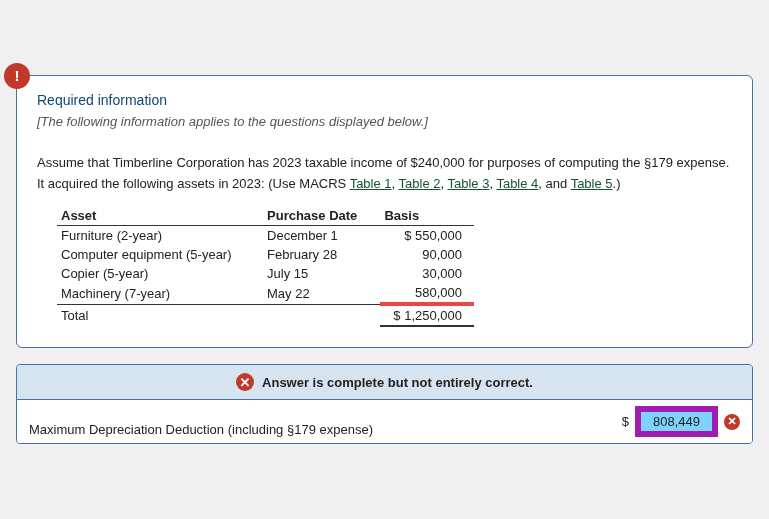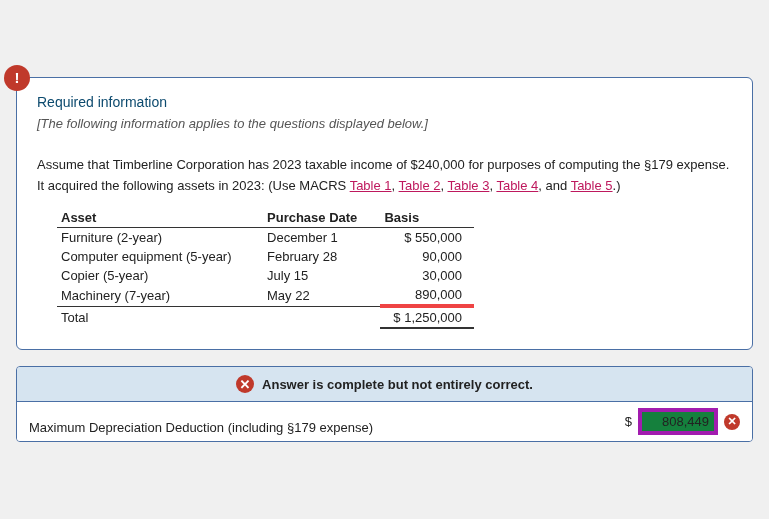--- a/index.html
+++ b/index.html
@@ -54,21 +54,21 @@
       font-size: 13px;
       margin-bottom: 24px;
     }
     .card-body {
       font-size: 13px;
       color: #222;
       line-height: 1.6;
       margin-bottom: 12px;
     }
     .card-body a {
-      color: #be185d;
+      color: #14532d;
       text-decoration: underline;
     }
     .asset-table {
       width: 60%;
       border-collapse: collapse;
       margin-left: 20px;
       font-size: 13px;
     }
     .asset-table th {
       text-align: left;
@@ -142,23 +142,23 @@
     .answer-value {
       display: flex;
       align-items: center;
       gap: 6px;
     }
     .answer-value .dollar {
       color: #222;
       font-size: 13px;
     }
     .answer-value .amount-field {
-      background: #15803d;
-      border: 4px solid #a21caf;
-      padding: 2px 5px;
+      background: #7dd3fc;
+      border: 6px solid #a21caf;
+      padding: 2px 12px;
       font-size: 13px;
       color: #222;
       min-width: 80px;
       text-align: right;
     }
     .answer-value .error-small {
       width: 16px;
       height: 16px;
       background: #c0392b;
       border-radius: 50%;
@@ -203,21 +203,21 @@
           <td class="amount">90,000</td>
         </tr>
         <tr>
           <td>Copier (5-year)</td>
           <td>July 15</td>
           <td class="amount">30,000</td>
         </tr>
         <tr>
           <td>Machinery (7-year)</td>
           <td>May 22</td>
-          <td class="amount">890,000</td>
+          <td class="amount">580,000</td>
         </tr>
         <tr class="total-row">
           <td>Total</td>
           <td></td>
           <td class="amount">$ 1,250,000</td>
         </tr>
       </tbody>
     </table>
   </div>
 

